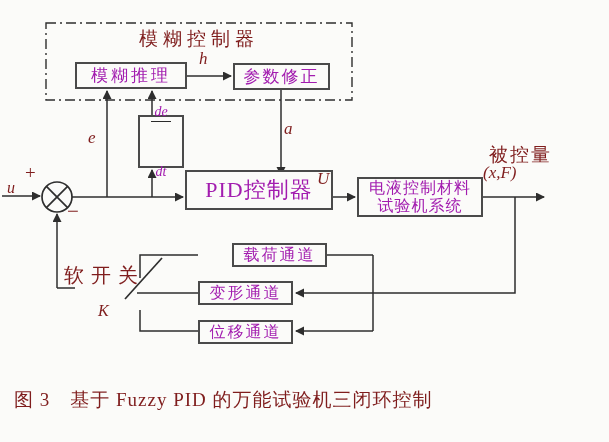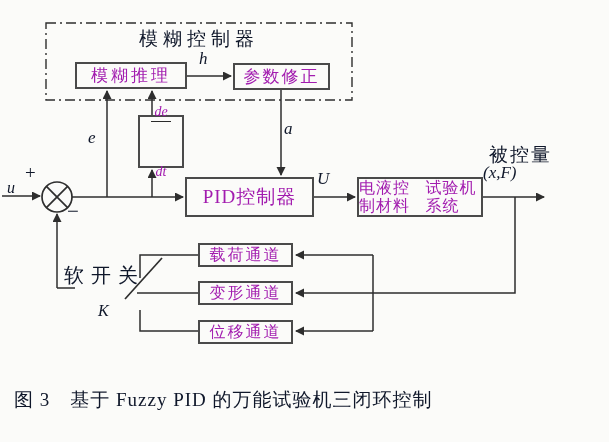--- a/index.html
+++ b/index.html
@@ -5,30 +5,30 @@
   html,body{margin:0;padding:0;}
   body{background:#e8e8e8;font-family:"Liberation Serif","DejaVu Serif",serif;}
   .page{position:relative;width:609px;height:442px;background:#fbfbf9;overflow:hidden;
         color:#1c1c1c;}
   .page svg{position:absolute;left:0;top:0;z-index:0;}
   .box{position:absolute;z-index:1;border:2px solid #4a4a4a;background:#fbfbf9;
        display:flex;align-items:center;justify-content:center;box-sizing:border-box;
        color:#a21caf;}
   .b-inference{left:75px;top:62px;width:112px;height:27px;font-size:17px;letter-spacing:3px;}
   .b-param{left:233px;top:63px;width:97px;height:27px;font-size:17px;letter-spacing:2px;}
-  .b-pid{left:185px;top:177px;width:129px;height:40px;font-size:19px;letter-spacing:1px;}
+  .b-pid{left:185px;top:170px;width:148px;height:40px;font-size:22px;letter-spacing:1px;}
   .b-plant{left:357px;top:177px;width:126px;height:40px;font-size:16px;line-height:18px;
-           flex-direction:row;letter-spacing:1px;}
+           flex-direction:column;letter-spacing:1px;}
   .b-ch{left:198px;width:95px;height:24px;font-size:16px;letter-spacing:2px;}
-  .b-load{top:243px;} .b-def{top:281px;} .b-disp{top:320px;}
+  .b-load{top:243px;margin-left:34px;} .b-def{top:281px;} .b-disp{top:320px;}
   .b-dedt{left:138px;top:115px;width:46px;height:53px;font-size:14px;}
   .frac{display:inline-block;text-align:center;font-style:italic;line-height:1.1;}
   .frac .num{display:block;border-bottom:1.4px solid #2b2b2b;padding:0 3px 1px 3px;}
   .frac .den{display:block;padding-top:1px;margin-top:41px;}
-  .lbl{position:absolute;z-index:1;white-space:nowrap;color:#0f172a;}
+  .lbl{position:absolute;z-index:1;white-space:nowrap;color:#7f1d1d;}
   .math{font-style:italic;font-size:17px;}
   .t-title{left:46px;top:26px;width:306px;text-align:center;font-size:19px;letter-spacing:5px;}
   .t-h{left:199px;top:49px;}
   .t-a{left:284px;top:119px;}
   .t-e{left:88px;top:128px;}
   .t-u{left:7px;top:179px;font-size:16px;}
   .t-plus{left:25px;top:162px;font-size:19px;}
   .t-minus{left:67px;top:199px;font-size:21px;}
   .t-U{left:317px;top:169px;}
   .t-ctrl{left:489px;top:142px;font-size:19px;letter-spacing:2px;}

